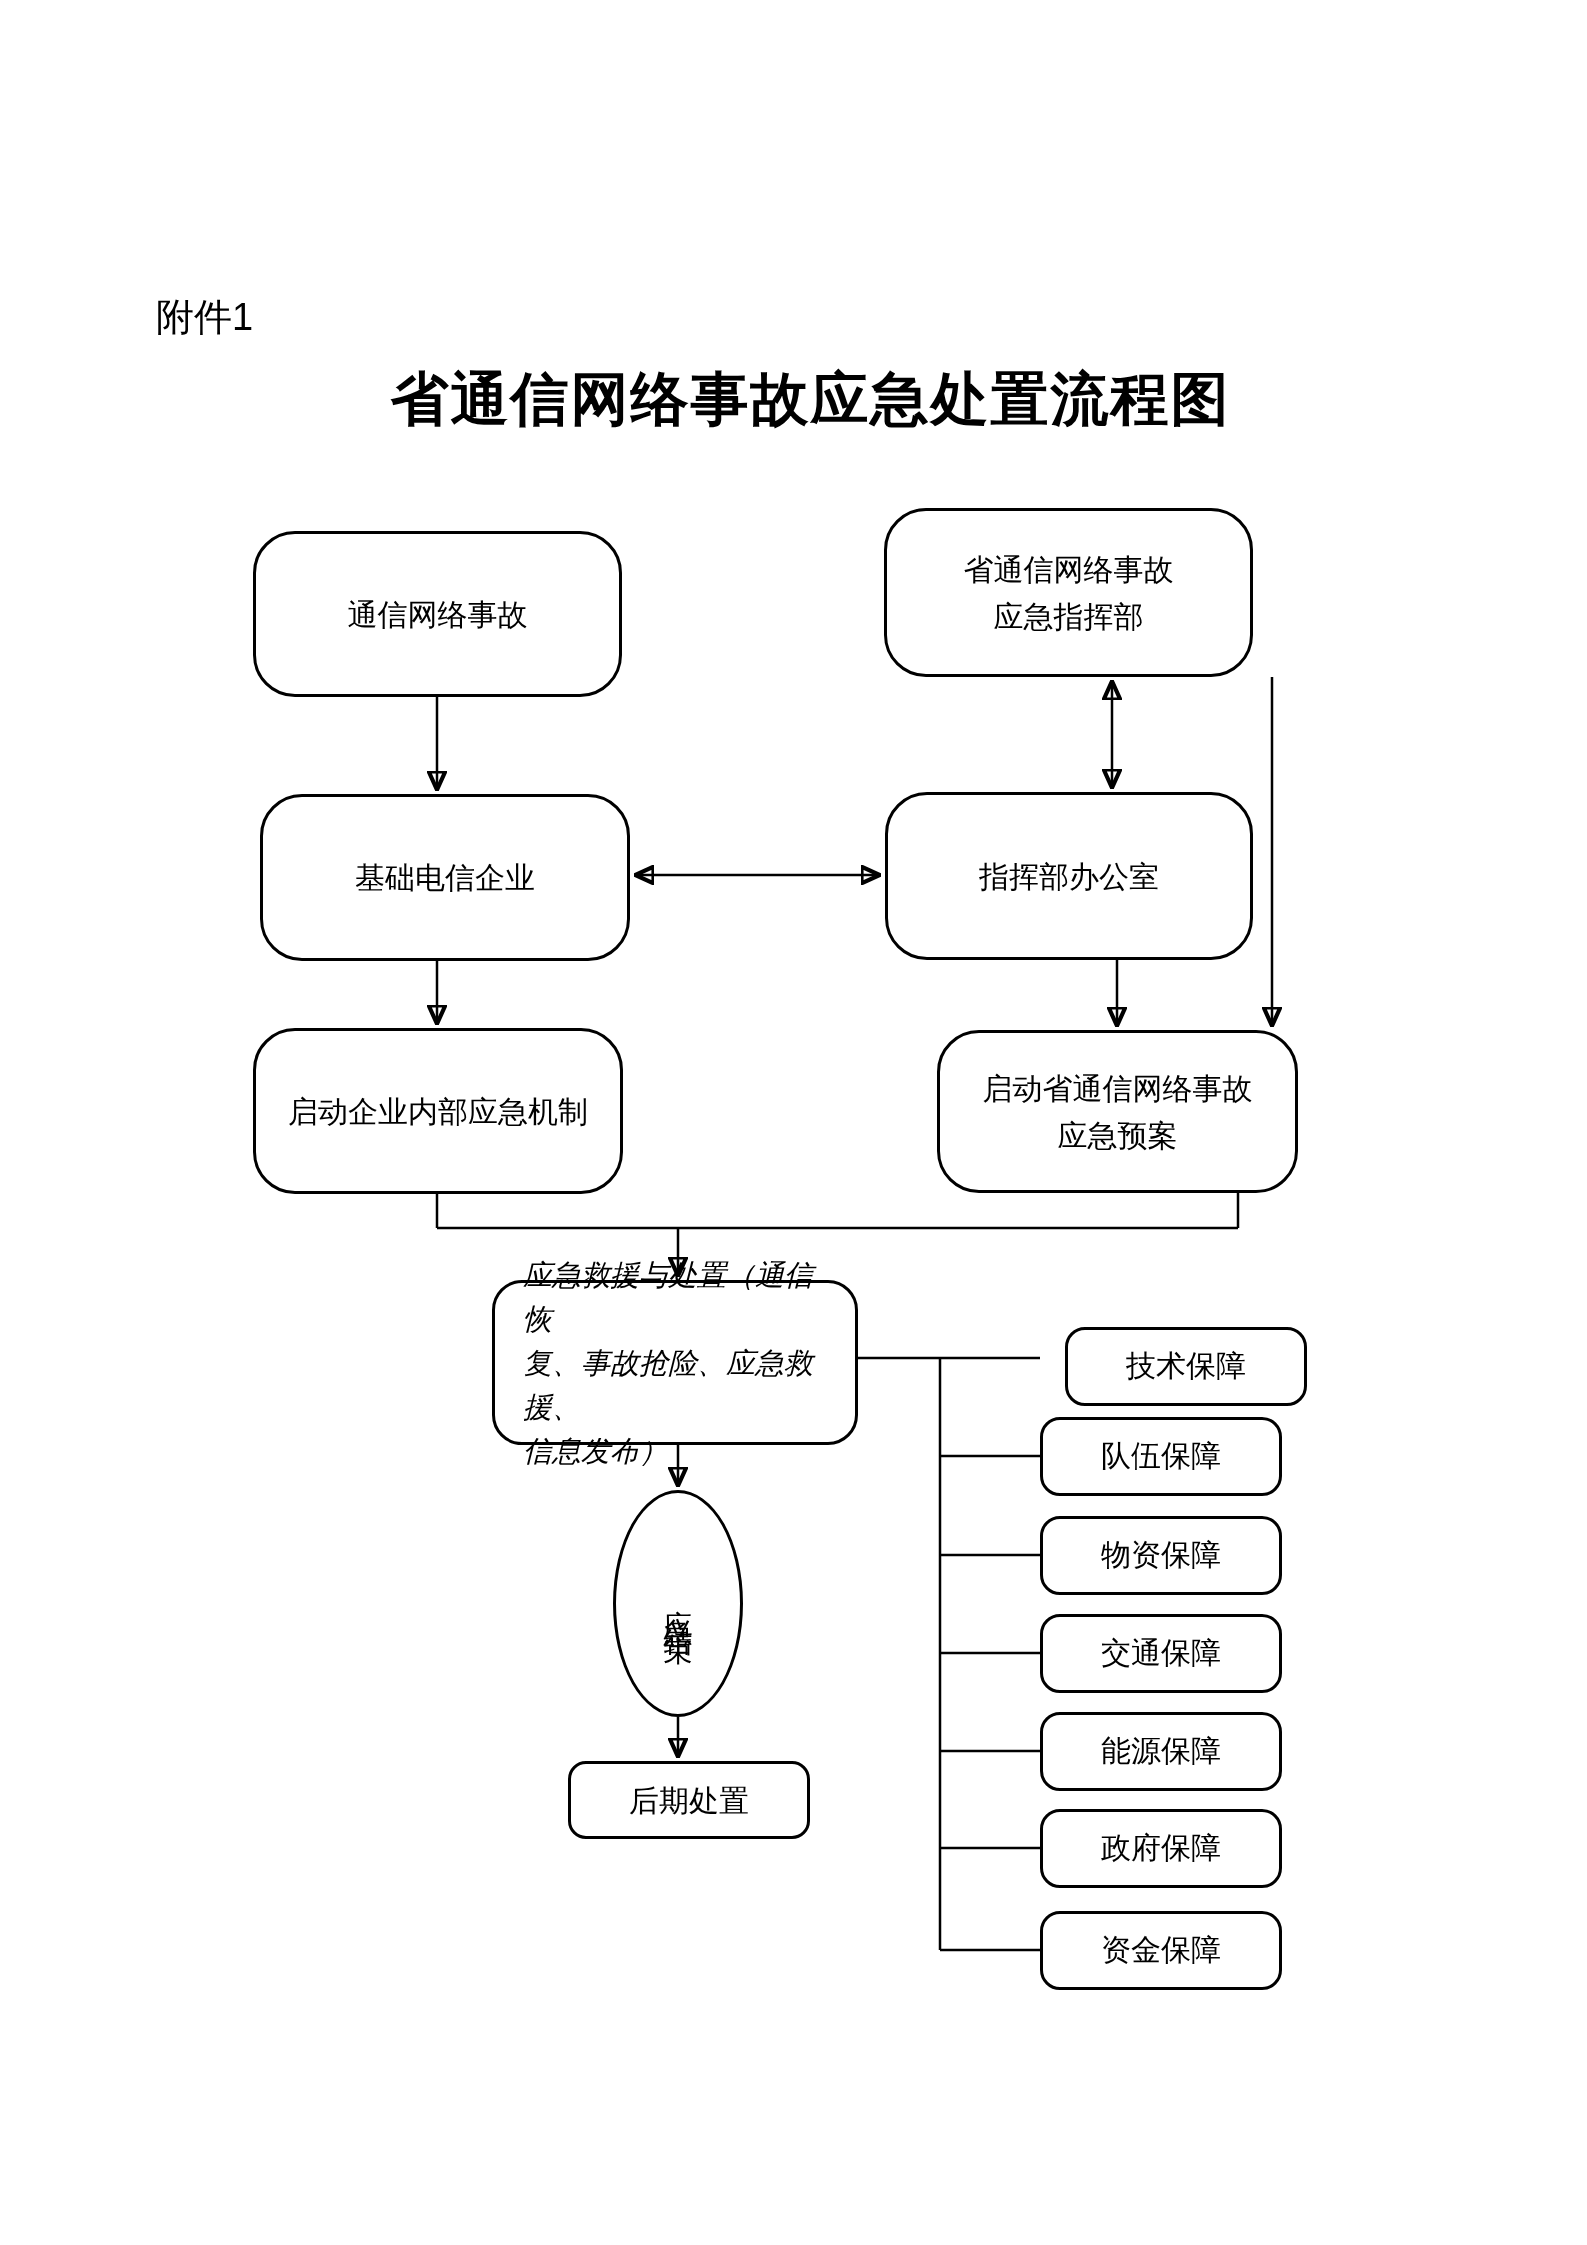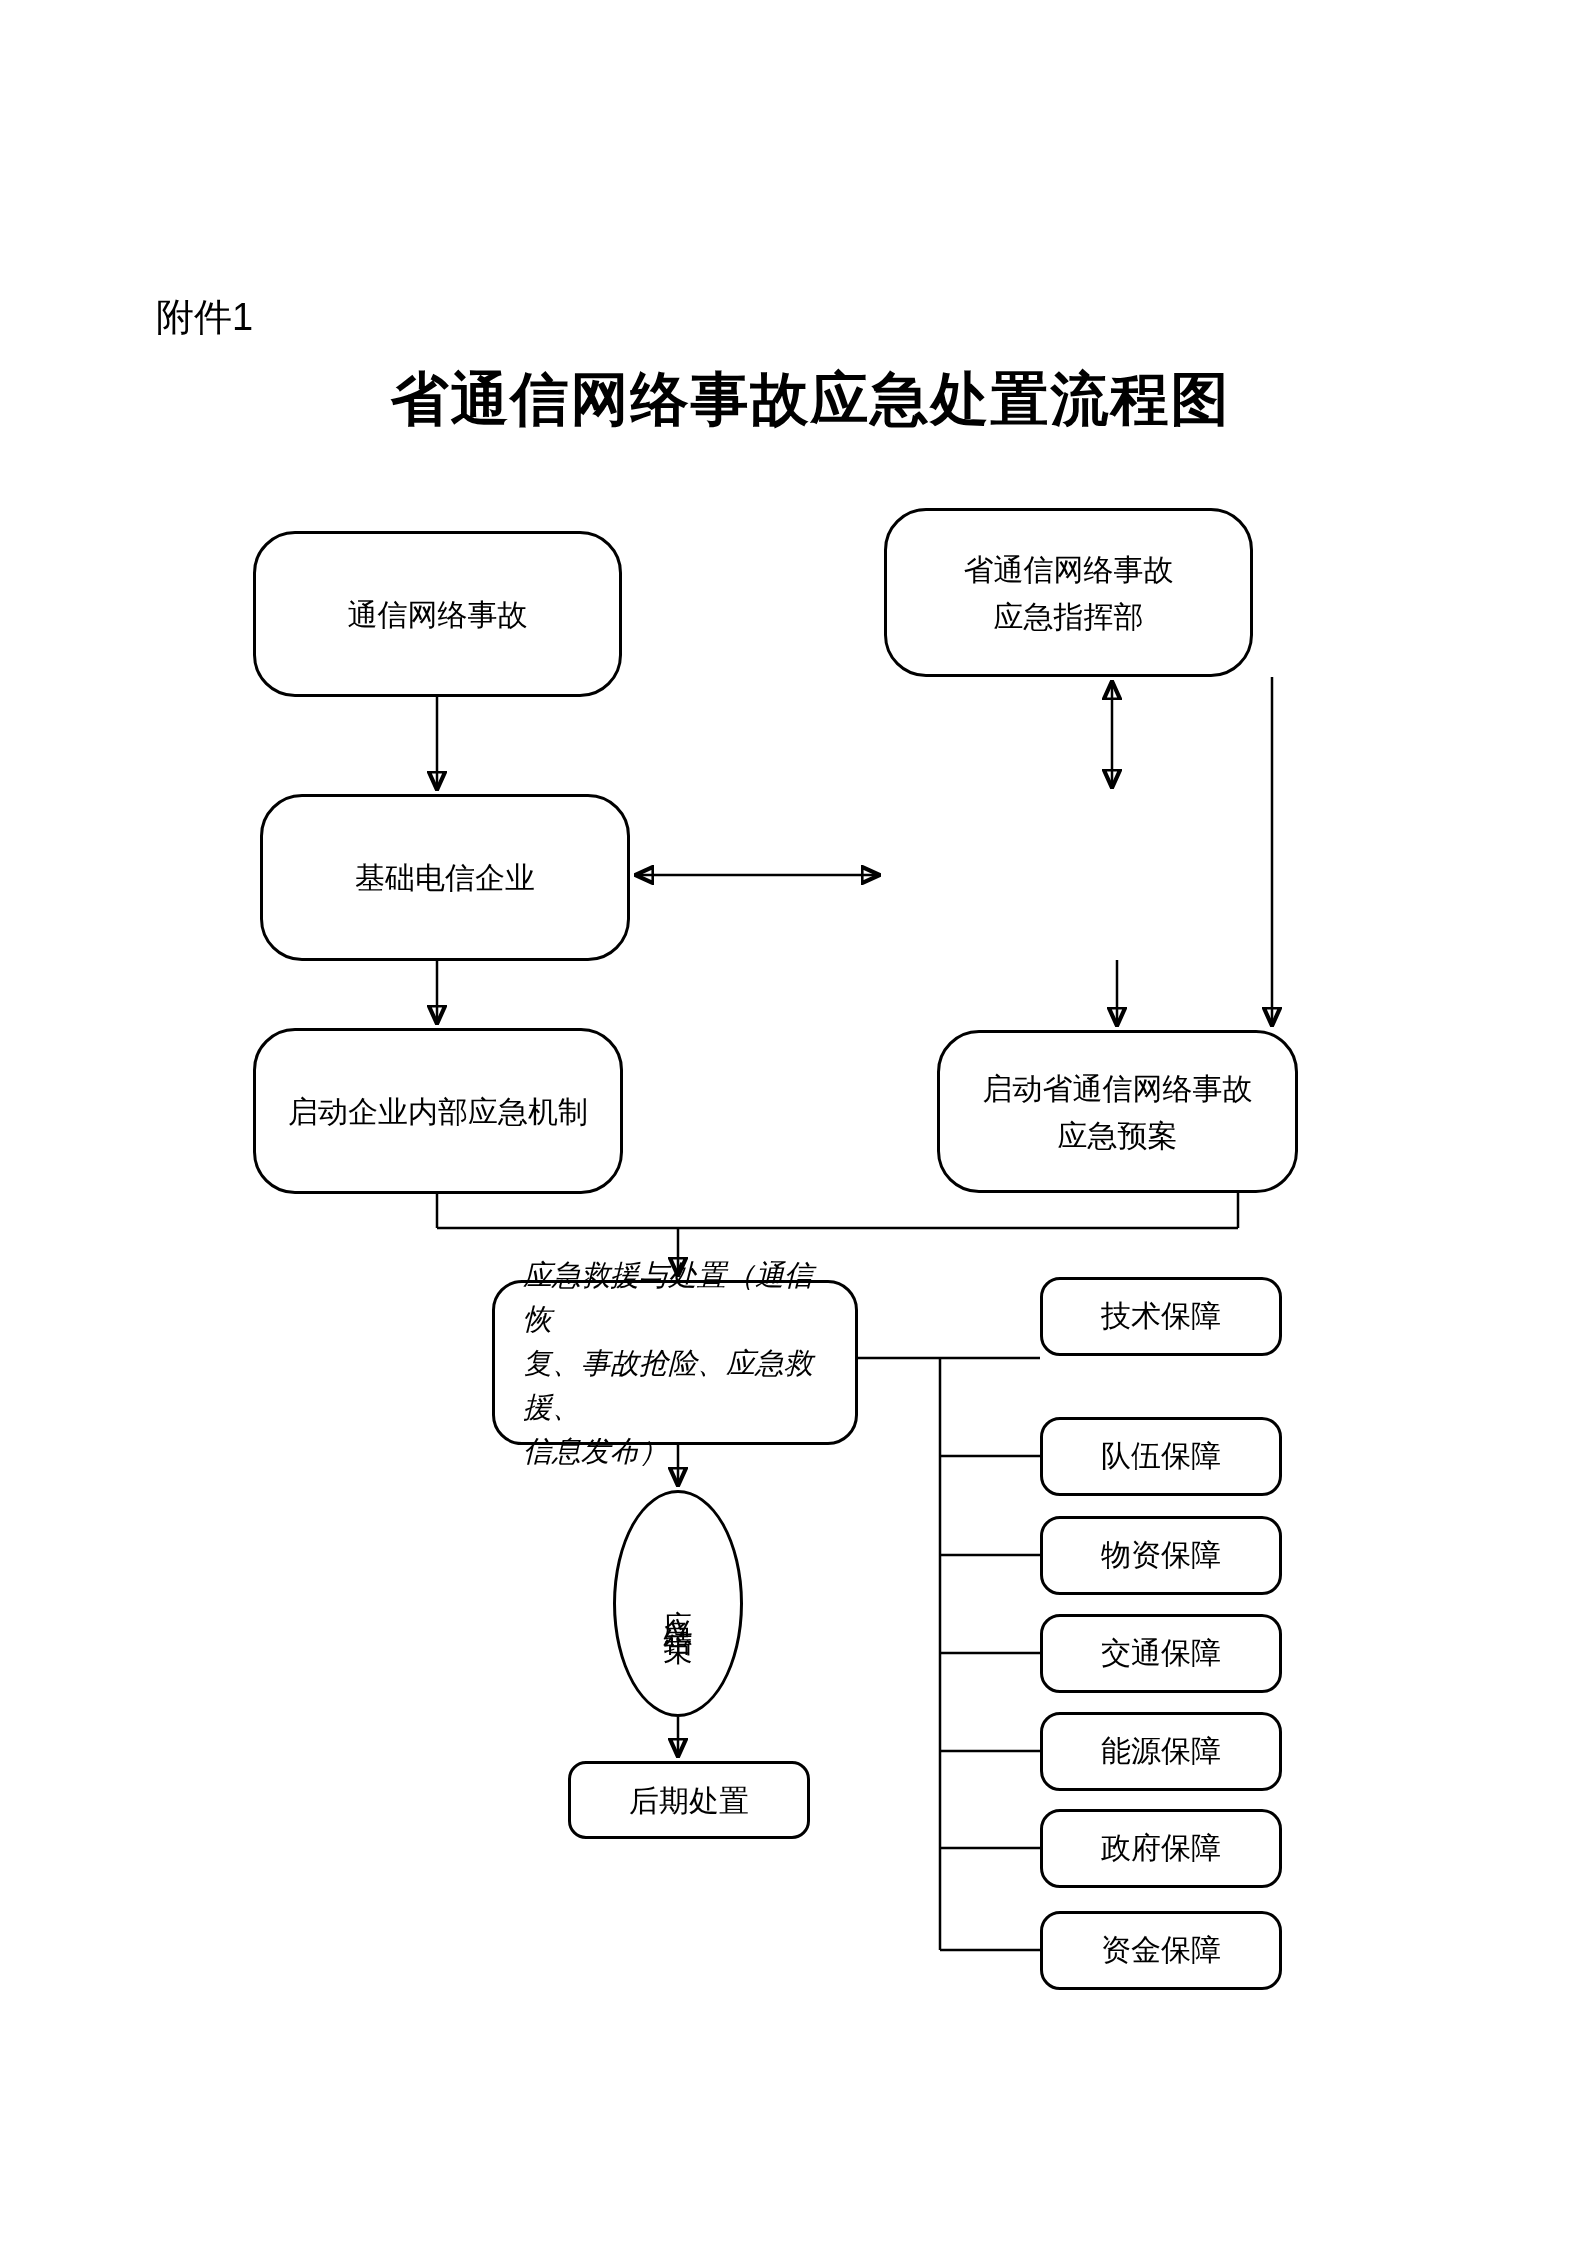--- a/index.html
+++ b/index.html
@@ -98,20 +98,23 @@
 
   <div class="node" style="left:884px;top:508px;width:369px;height:169px;">
     <span class="ln">省通信网络事故</span>
     <span class="ln">应急指挥部</span>
   </div>
 
   <div class="node" style="left:260px;top:794px;width:370px;height:167px;">
     <span class="ln">基础电信企业</span>
   </div>
 
+  <div class="node" style="left:885px;top:792px;width:368px;height:168px;">
+    <span class="ln">指挥部办公室</span>
+  </div>
 
   <div class="node" style="left:253px;top:1028px;width:370px;height:166px;">
     <span class="ln">启动企业内部应急机制</span>
   </div>
 
   <div class="node" style="left:937px;top:1030px;width:361px;height:163px;">
     <span class="ln">启动省通信网络事故</span>
     <span class="ln">应急预案</span>
   </div>
 
@@ -122,21 +125,21 @@
   </div>
 
   <div class="node node-ellipse" style="left:613px;top:1490px;width:130px;height:227px;">
     <span class="vertical-text">应急结束</span>
   </div>
 
   <div class="node node-small" style="left:568px;top:1761px;width:242px;height:78px;">
     <span class="ln">后期处置</span>
   </div>
 
-  <div class="support-box" style="top:1277px;">
+  <div class="support-box" style="top:1327px;margin-left:25px;">
     <span>技术保障</span>
   </div>
   <div class="support-box" style="top:1417px;">
     <span>队伍保障</span>
   </div>
   <div class="support-box" style="top:1516px;">
     <span>物资保障</span>
   </div>
   <div class="support-box" style="top:1614px;">
     <span>交通保障</span>

